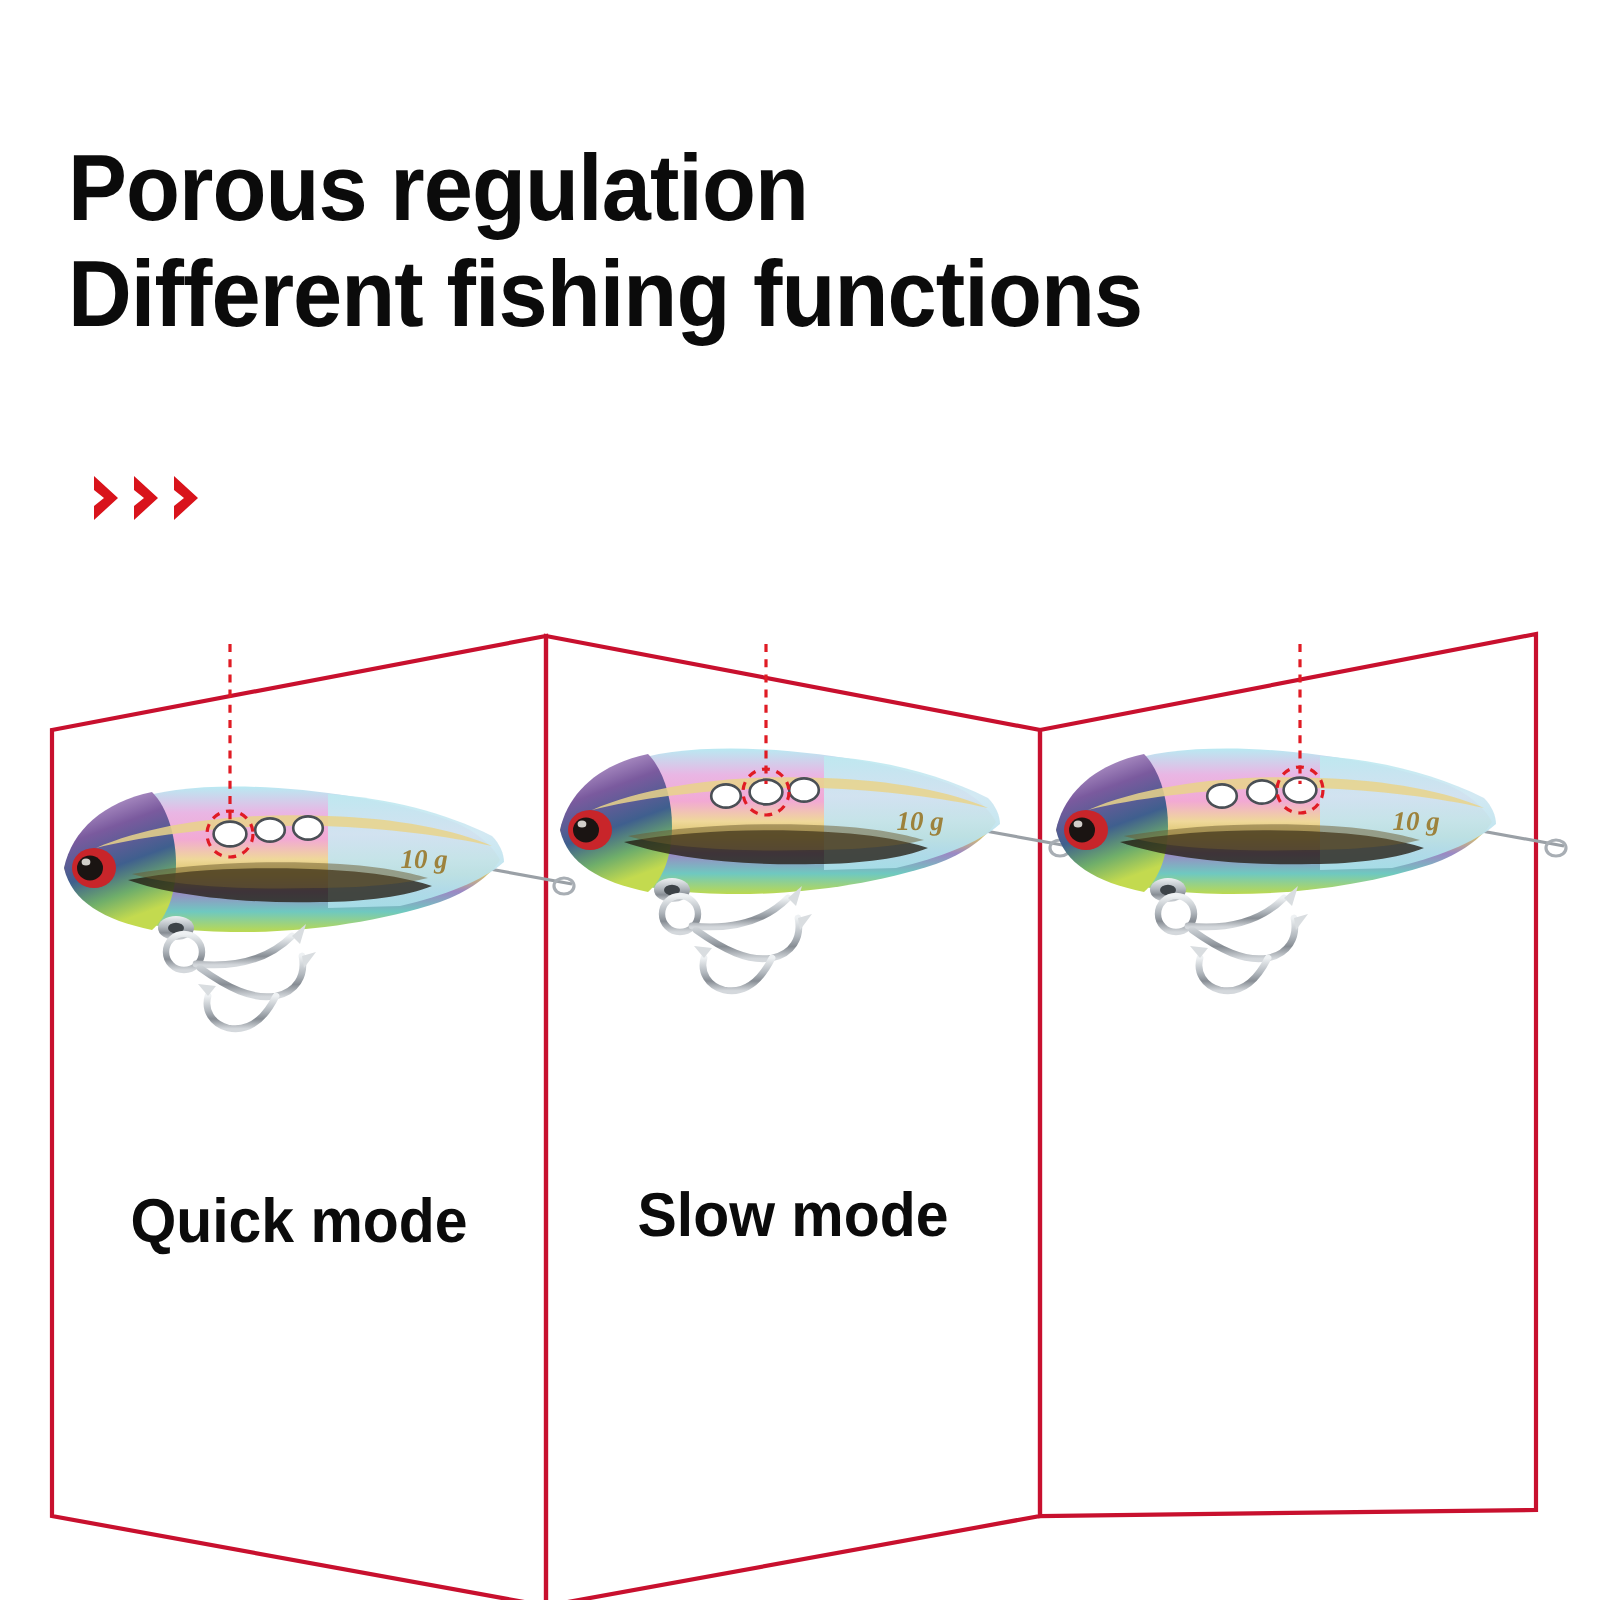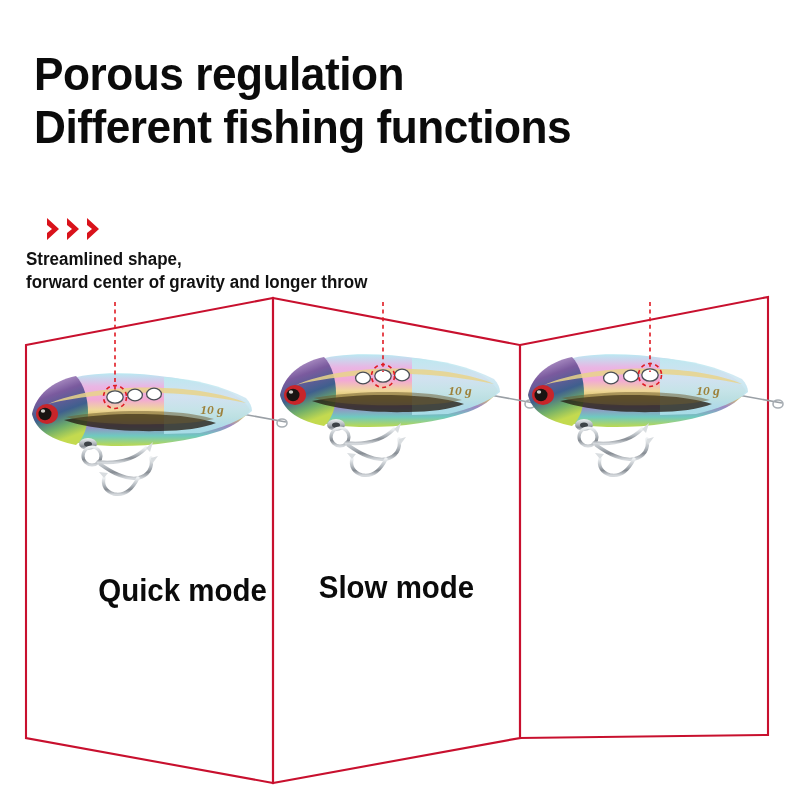--- a/index.html
+++ b/index.html
@@ -1,18 +1,18 @@
 <!DOCTYPE html>
 <html><head>
 <meta charset="utf-8">
 <style>
   html,body{margin:0;padding:0;background:#fff;}
   body{width:800px;height:800px;overflow:hidden;
        font-family:"Liberation Sans",sans-serif;-webkit-font-smoothing:antialiased;}
-  #stage{position:relative;width:800px;height:720px;background:#ffffff;}
+  #stage{position:relative;width:800px;height:720px;background:#ffffff;margin-top:20px;}
 
   
   .headline{position:absolute;left:34px;top:48px;width:740px;}
   .headline .hl{display:block;font-weight:700;font-size:47px;line-height:1.12;
       color:#0b0b0b;letter-spacing:-.5px;white-space:nowrap;
       transform:scaleX(.94);transform-origin:left center;}
 
   
   .chev-wrap{position:absolute;left:46px;top:216px;height:26px;display:flex;align-items:center;gap:0px;}
   .chev{width:20px;height:26px;display:block;}
@@ -27,21 +27,21 @@
   .lure{position:absolute;font-style:italic;}
   .lure svg{display:block;overflow:visible;}
 
   
   .pointer{position:absolute;pointer-events:none;}
 
   
   .cap{position:absolute;text-align:center;color:#0b0b0b;font-weight:700;}
   .cap .cl{display:block;white-space:nowrap;line-height:1.14;
       transform:scaleX(.95);transform-origin:center center;}
-  #cap1{left:26px;top:573px;width:247px;text-align:right;}
+  #cap1{left:26px;top:573px;width:247px;}
   #cap1 .cl{font-size:31px;}
   #cap2{left:273px;top:570px;width:247px;}
   #cap2 .cl{font-size:31px;}
   #cap3{left:520px;top:553px;width:250px;}
   #cap3 .cl{font-size:28.5px;}
 </style>
 </head>
 <body>
 
 <div id="stage">
@@ -56,24 +56,20 @@
       <path d="M1 2 L13 13 L1 24 L1 17 L6 13 L1 9 Z" fill="#d9131b"></path>
     </svg>
     <svg class="chev" viewBox="0 0 20 26">
       <path d="M1 2 L13 13 L1 24 L1 17 L6 13 L1 9 Z" fill="#d9131b"></path>
     </svg>
     <svg class="chev" viewBox="0 0 20 26">
       <path d="M1 2 L13 13 L1 24 L1 17 L6 13 L1 9 Z" fill="#d9131b"></path>
     </svg>
   </div>
 
-  <div class="subcopy">
-    <span class="sl">Streamlined shape,</span>
-    <span class="sl">forward center of gravity and longer throw</span>
-  </div>
 
   <svg id="frame" viewBox="0 0 800 800">
     <g fill="none" stroke="#c8102e" stroke-width="2.1" stroke-linejoin="miter" stroke-linecap="square">
 
       <path d="M26 345 L273 298 L273 783 L26 738 Z"></path>
 
       <path d="M273 298 L520 345 L520 738 L273 783 Z"></path>
 
       <path d="M520 345 L768 297 L768 735 L520 738 Z"></path>
     </g>

